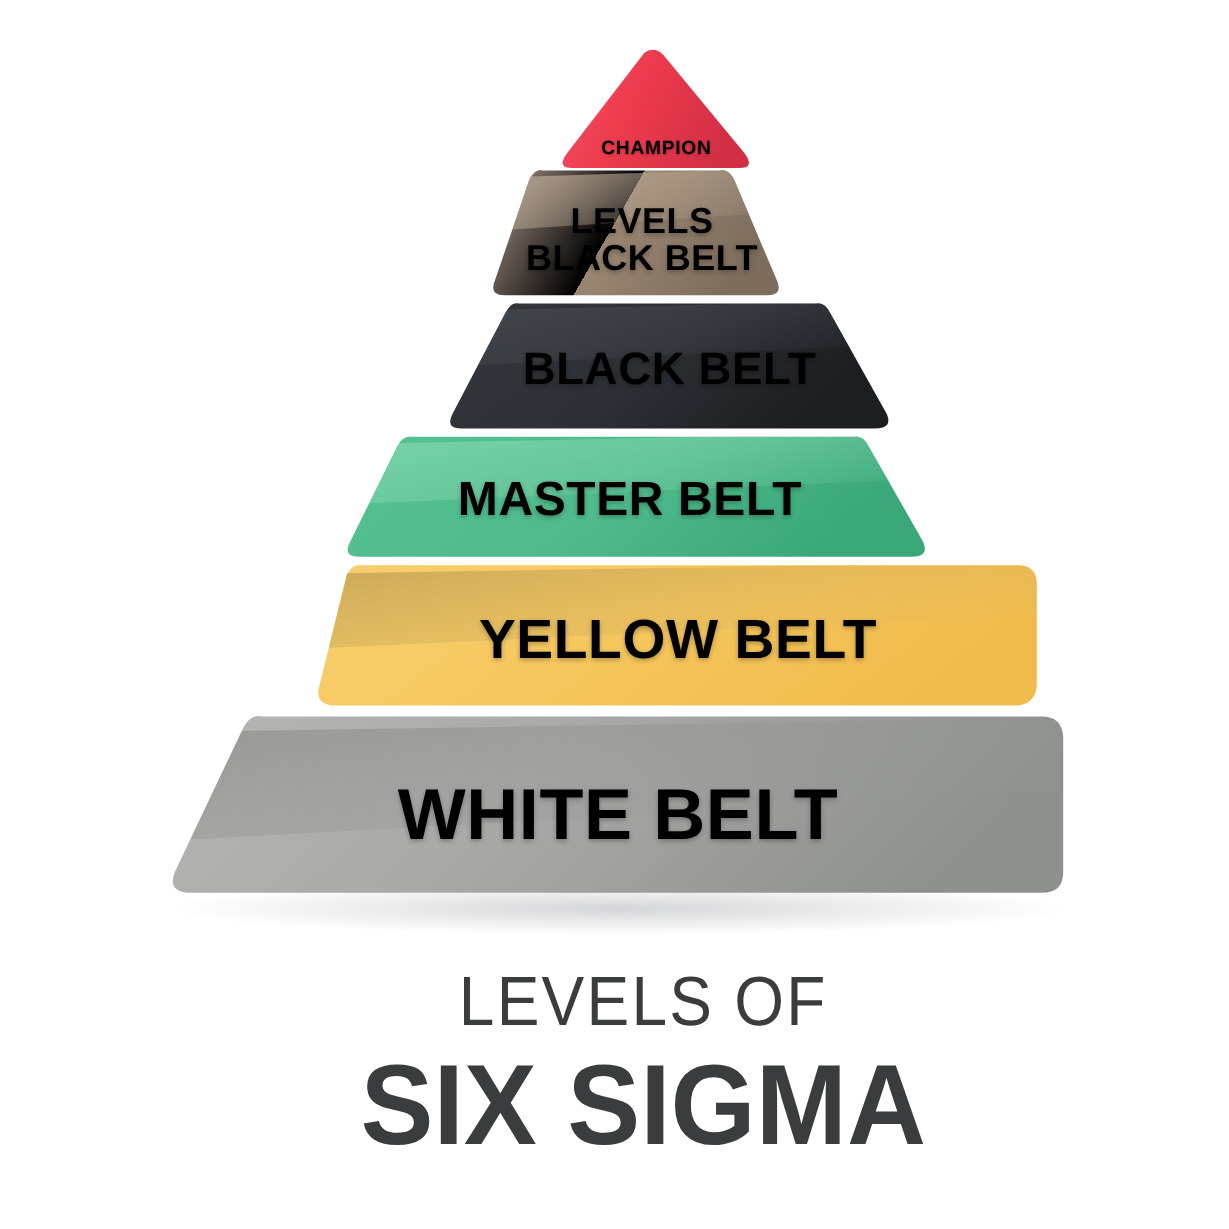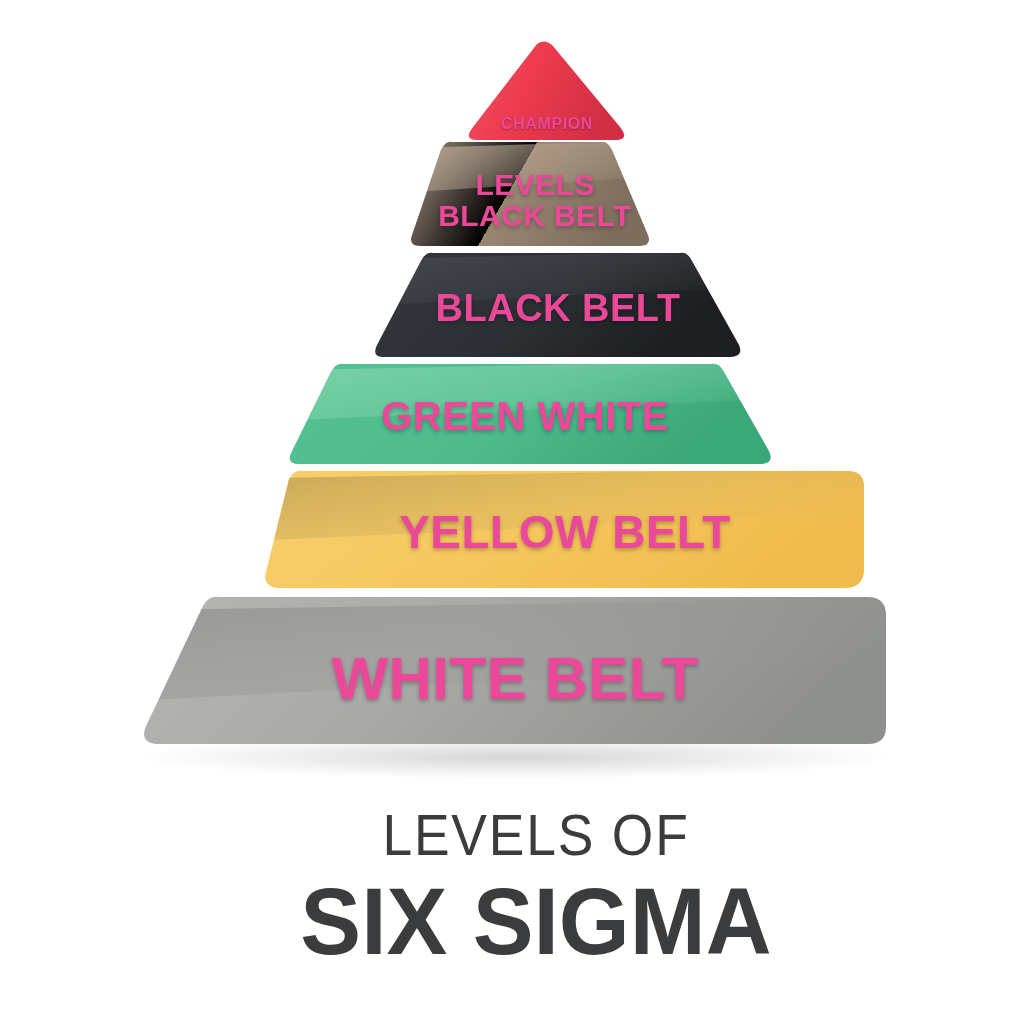--- a/index.html
+++ b/index.html
@@ -26,21 +26,21 @@
   }
   #pyramid svg {
     display: block;
     width: 1024px;
     height: 800px;
   }
 
   
   .tier-label {
     position: absolute;
-    color: #ec4899;
+    color: #000000;
     font-weight: 700;
     text-align: center;
     letter-spacing: 0.5px;
     white-space: pre-line;
     line-height: 1.04;
     text-shadow: 0 2px 4px rgba(0,0,0,0.28);
     pointer-events: none;
   }
   .tier-label.champion {
     font-size: 16px;
@@ -212,21 +212,21 @@
     </svg>
   </div>
 
   <div class="tier-label champion" style="left:437px; top:116px; width:220px;">CHAMPION</div>
 
   <div class="tier-label mbb" style="left:410px; top:169px; width:250px;">LEVELS
 BLACK BELT</div>
 
   <div class="tier-label bb" style="left:378px; top:289px; width:360px;">BLACK BELT</div>
 
-  <div class="tier-label gb" style="left:290px; top:396px; width:470px;">GREEN WHITE</div>
+  <div class="tier-label gb" style="left:290px; top:396px; width:470px;">MASTER BELT</div>
 
   <div class="tier-label yb" style="left:270px; top:509px; width:590px;">YELLOW BELT</div>
 
   <div class="tier-label wb" style="left:150px; top:648px; width:730px;">WHITE BELT</div>
 
   <div id="title-block">
     <div id="title-top">LEVELS OF</div>
     <div id="title-main">SIX SIGMA</div>
   </div>
 

